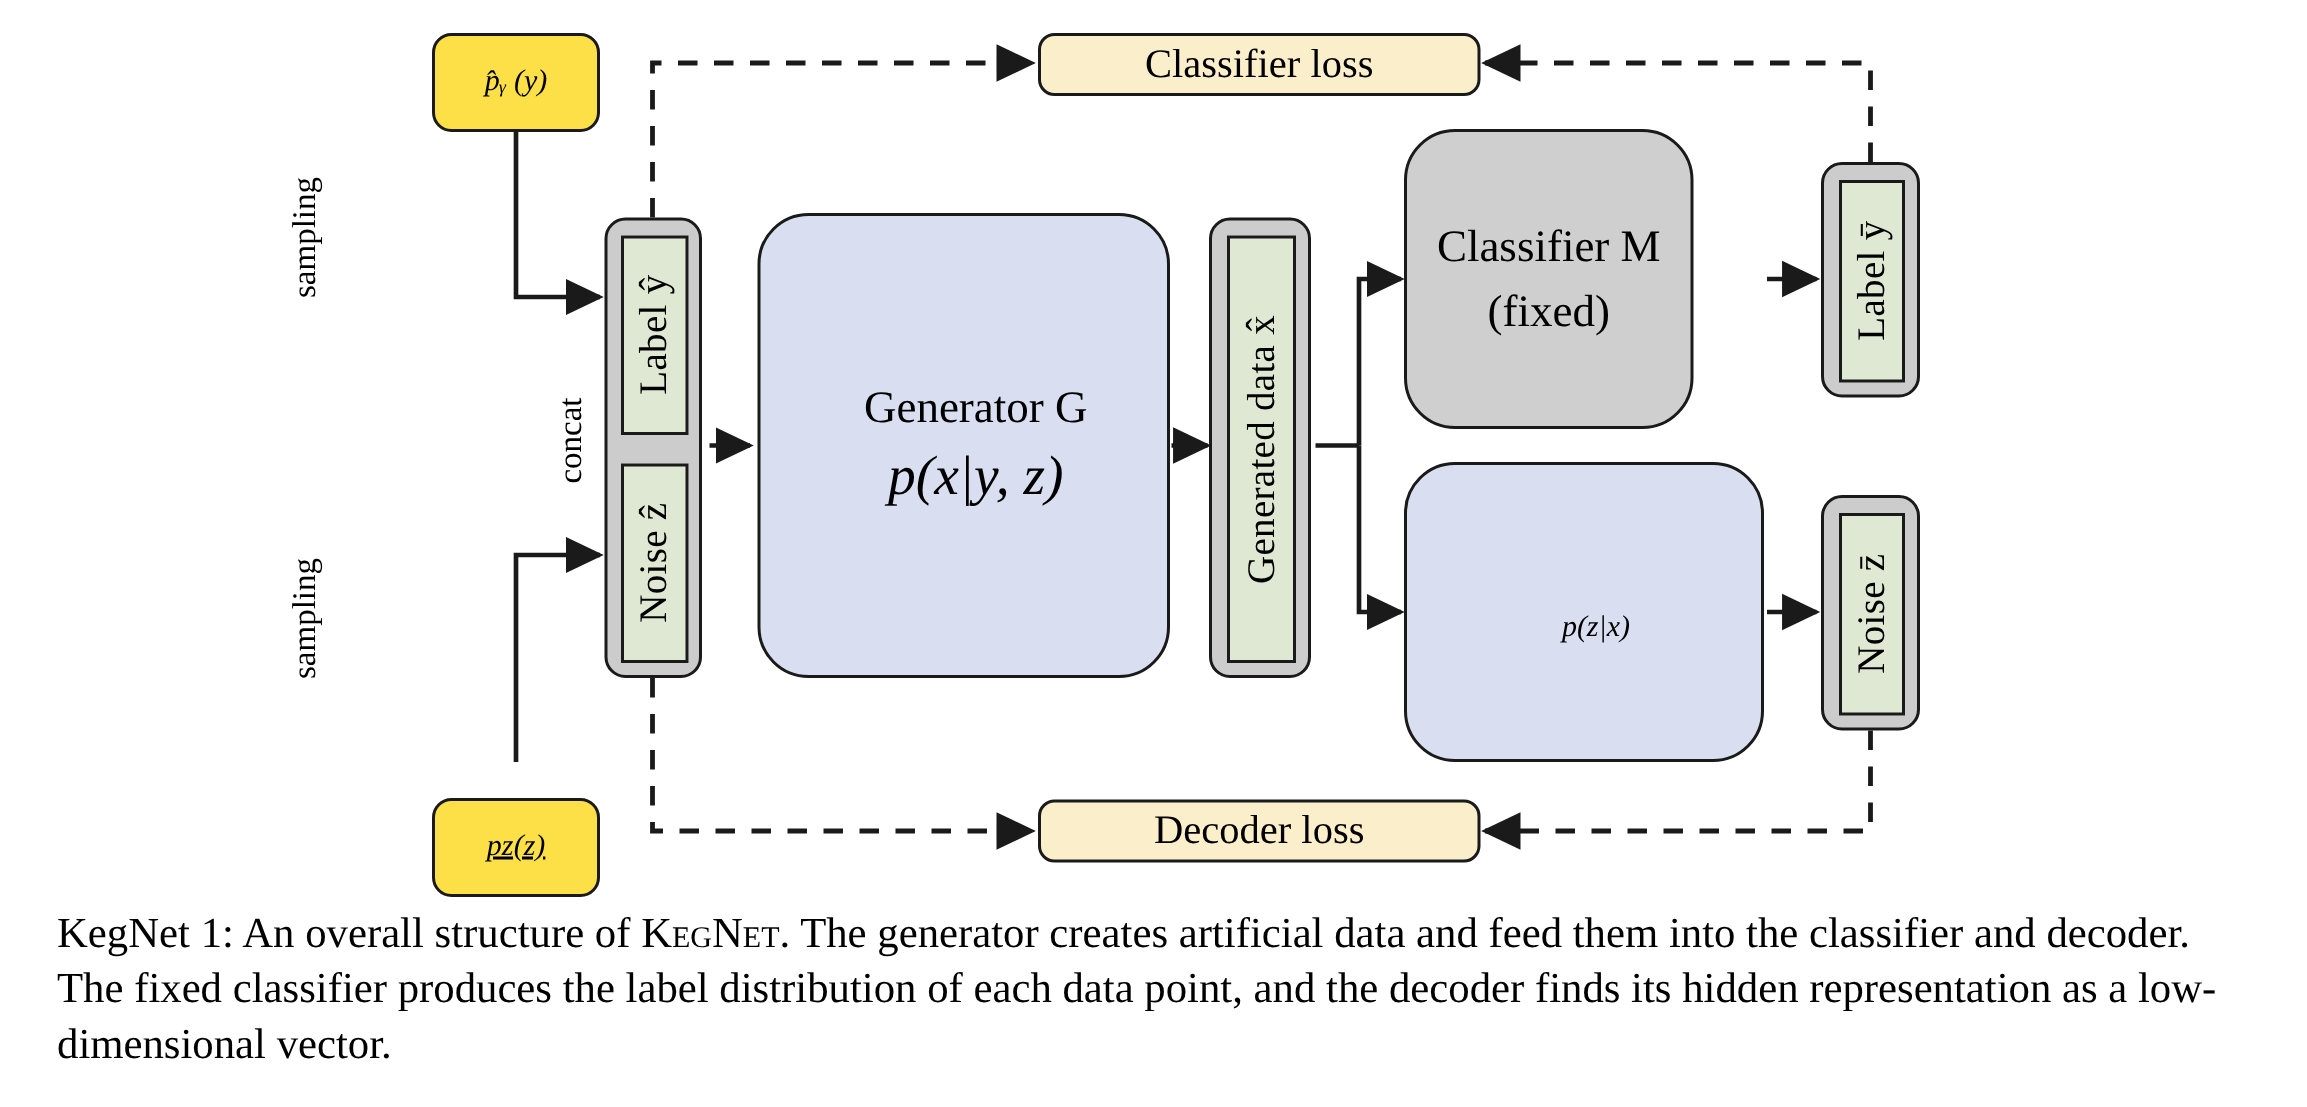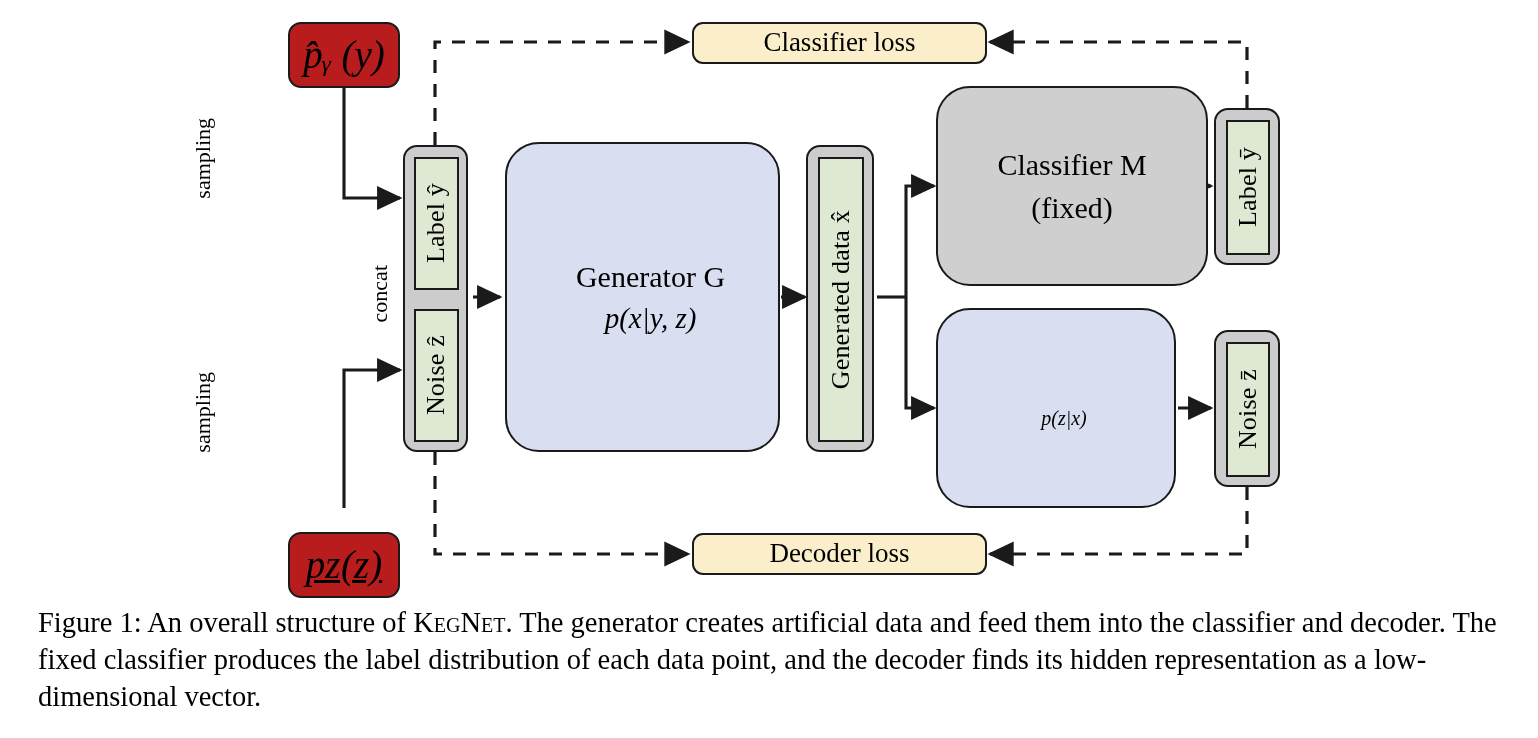--- a/index.html
+++ b/index.html
@@ -21,23 +21,23 @@
     position:absolute;
     box-sizing:border-box;
     border:2.2px solid #1a1a1a;
     display:flex;align-items:center;justify-content:center;
     text-align:center;
     line-height:1.18;
   }
 
   
   .dist{
-    background:#b91c1c;
+    background:#fde047;
     border-radius:13px;
-    font-size:39px;
+    font-size:20px;
     font-style:italic;
   }
 
   
   .model{
     border-radius:34px;
     font-size:30px;
   }
   .model.blue{background:#d9dff0;padding-left:16px;}
   .model.gray{background:#cfcfcf;}
@@ -156,30 +156,30 @@
       <div class="slot" style="left:9px;top:10px;width:45px;height:133px;">
         <span class="vtext">Label ŷ</span>
       </div>
       <div class="slot" style="left:9px;top:162px;width:45px;height:133px;">
         <span class="vtext">Noise ẑ</span>
       </div>
     </div>
 
     <div class="node model blue" style="left:505px;top:142px;width:275px;height:310px;flex-direction:column;">
       <span class="mathline">Generator G</span>
-      <span class="mathline it" style="font-size:29px;margin-top:6px;">p(x|y, z)</span>
+      <span class="mathline it" style="font-size:37px;margin-top:6px;">p(x|y, z)</span>
     </div>
 
     <div class="node vecwrap" style="left:806px;top:145px;width:68px;height:307px;">
       <div class="slot" style="left:10px;top:10px;width:46px;height:285px;">
         <span class="vtext">Generated data x̂</span>
       </div>
     </div>
 
-    <div class="node model gray" style="left:936px;top:86px;width:272px;height:200px;flex-direction:column;">
+    <div class="node model gray" style="left:936px;top:86px;width:193px;height:200px;flex-direction:column;">
       <span class="mathline">Classifier  M</span>
       <span class="mathline" style="margin-top:8px;">(fixed)</span>
     </div>
 
     <div class="node model blue" style="left:936px;top:308px;width:240px;height:200px;flex-direction:column;">
       <span class="mathline it" style="font-size:20px;margin-top:22px;">p(z|x)</span>
     </div>
 
     <div class="node vecwrap" style="left:1214px;top:108px;width:66px;height:157px;">
       <div class="slot" style="left:10px;top:10px;width:44px;height:135px;">
@@ -196,15 +196,15 @@
     <div class="node loss" style="left:692px;top:533px;width:295px;height:42px;">
       <span>Decoder loss</span>
     </div>
 
     <div class="node loss" style="left:692px;top:22px;width:295px;height:42px;">
       <span>Classifier loss</span>
     </div>
 
   </div>
 
-  <div id="caption"><span>Figure 1:</span> <span>An overall structure of </span><span class="sc">KegNet</span><span>. The generator creates artificial data and feed them into the classifier and decoder. The fixed classifier produces the label distribution of each data point, and the decoder finds its hidden representation as a low-dimensional vector.</span></div>
+  <div id="caption"><span>KegNet 1:</span> <span>An overall structure of </span><span class="sc">KegNet</span><span>. The generator creates artificial data and feed them into the classifier and decoder. The fixed classifier produces the label distribution of each data point, and the decoder finds its hidden representation as a low-dimensional vector.</span></div>
 
 </div>
 
 </body></html>

